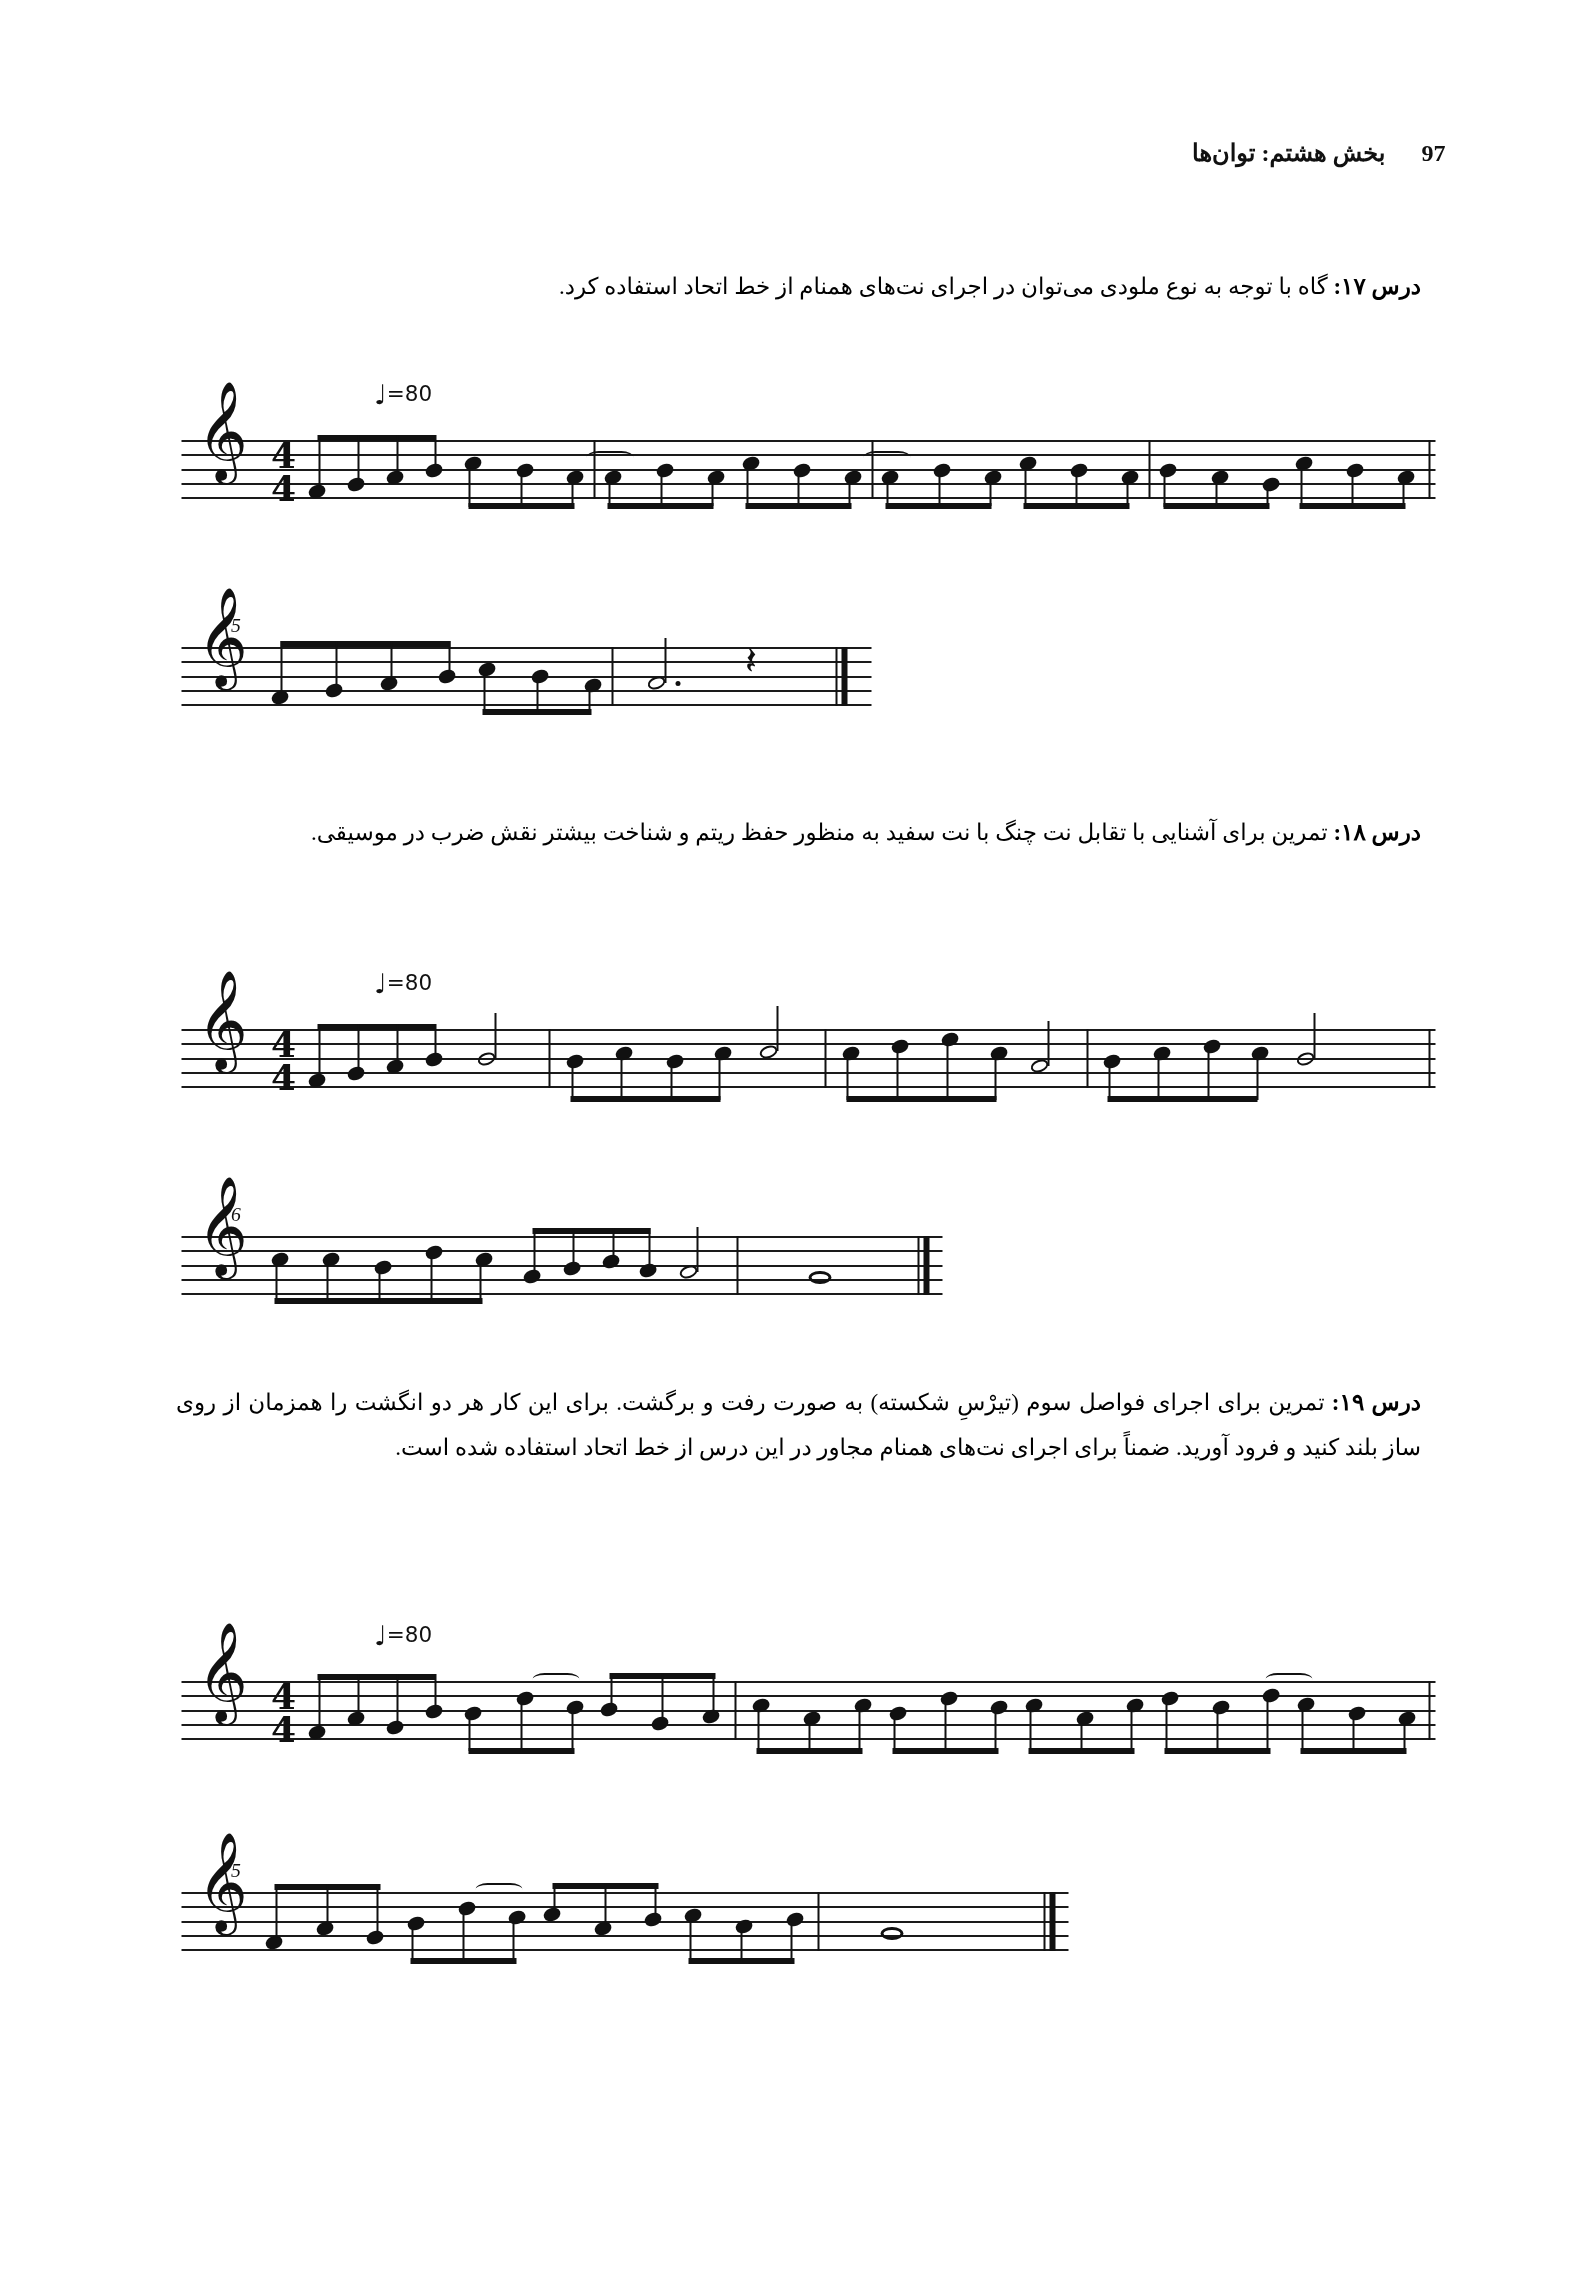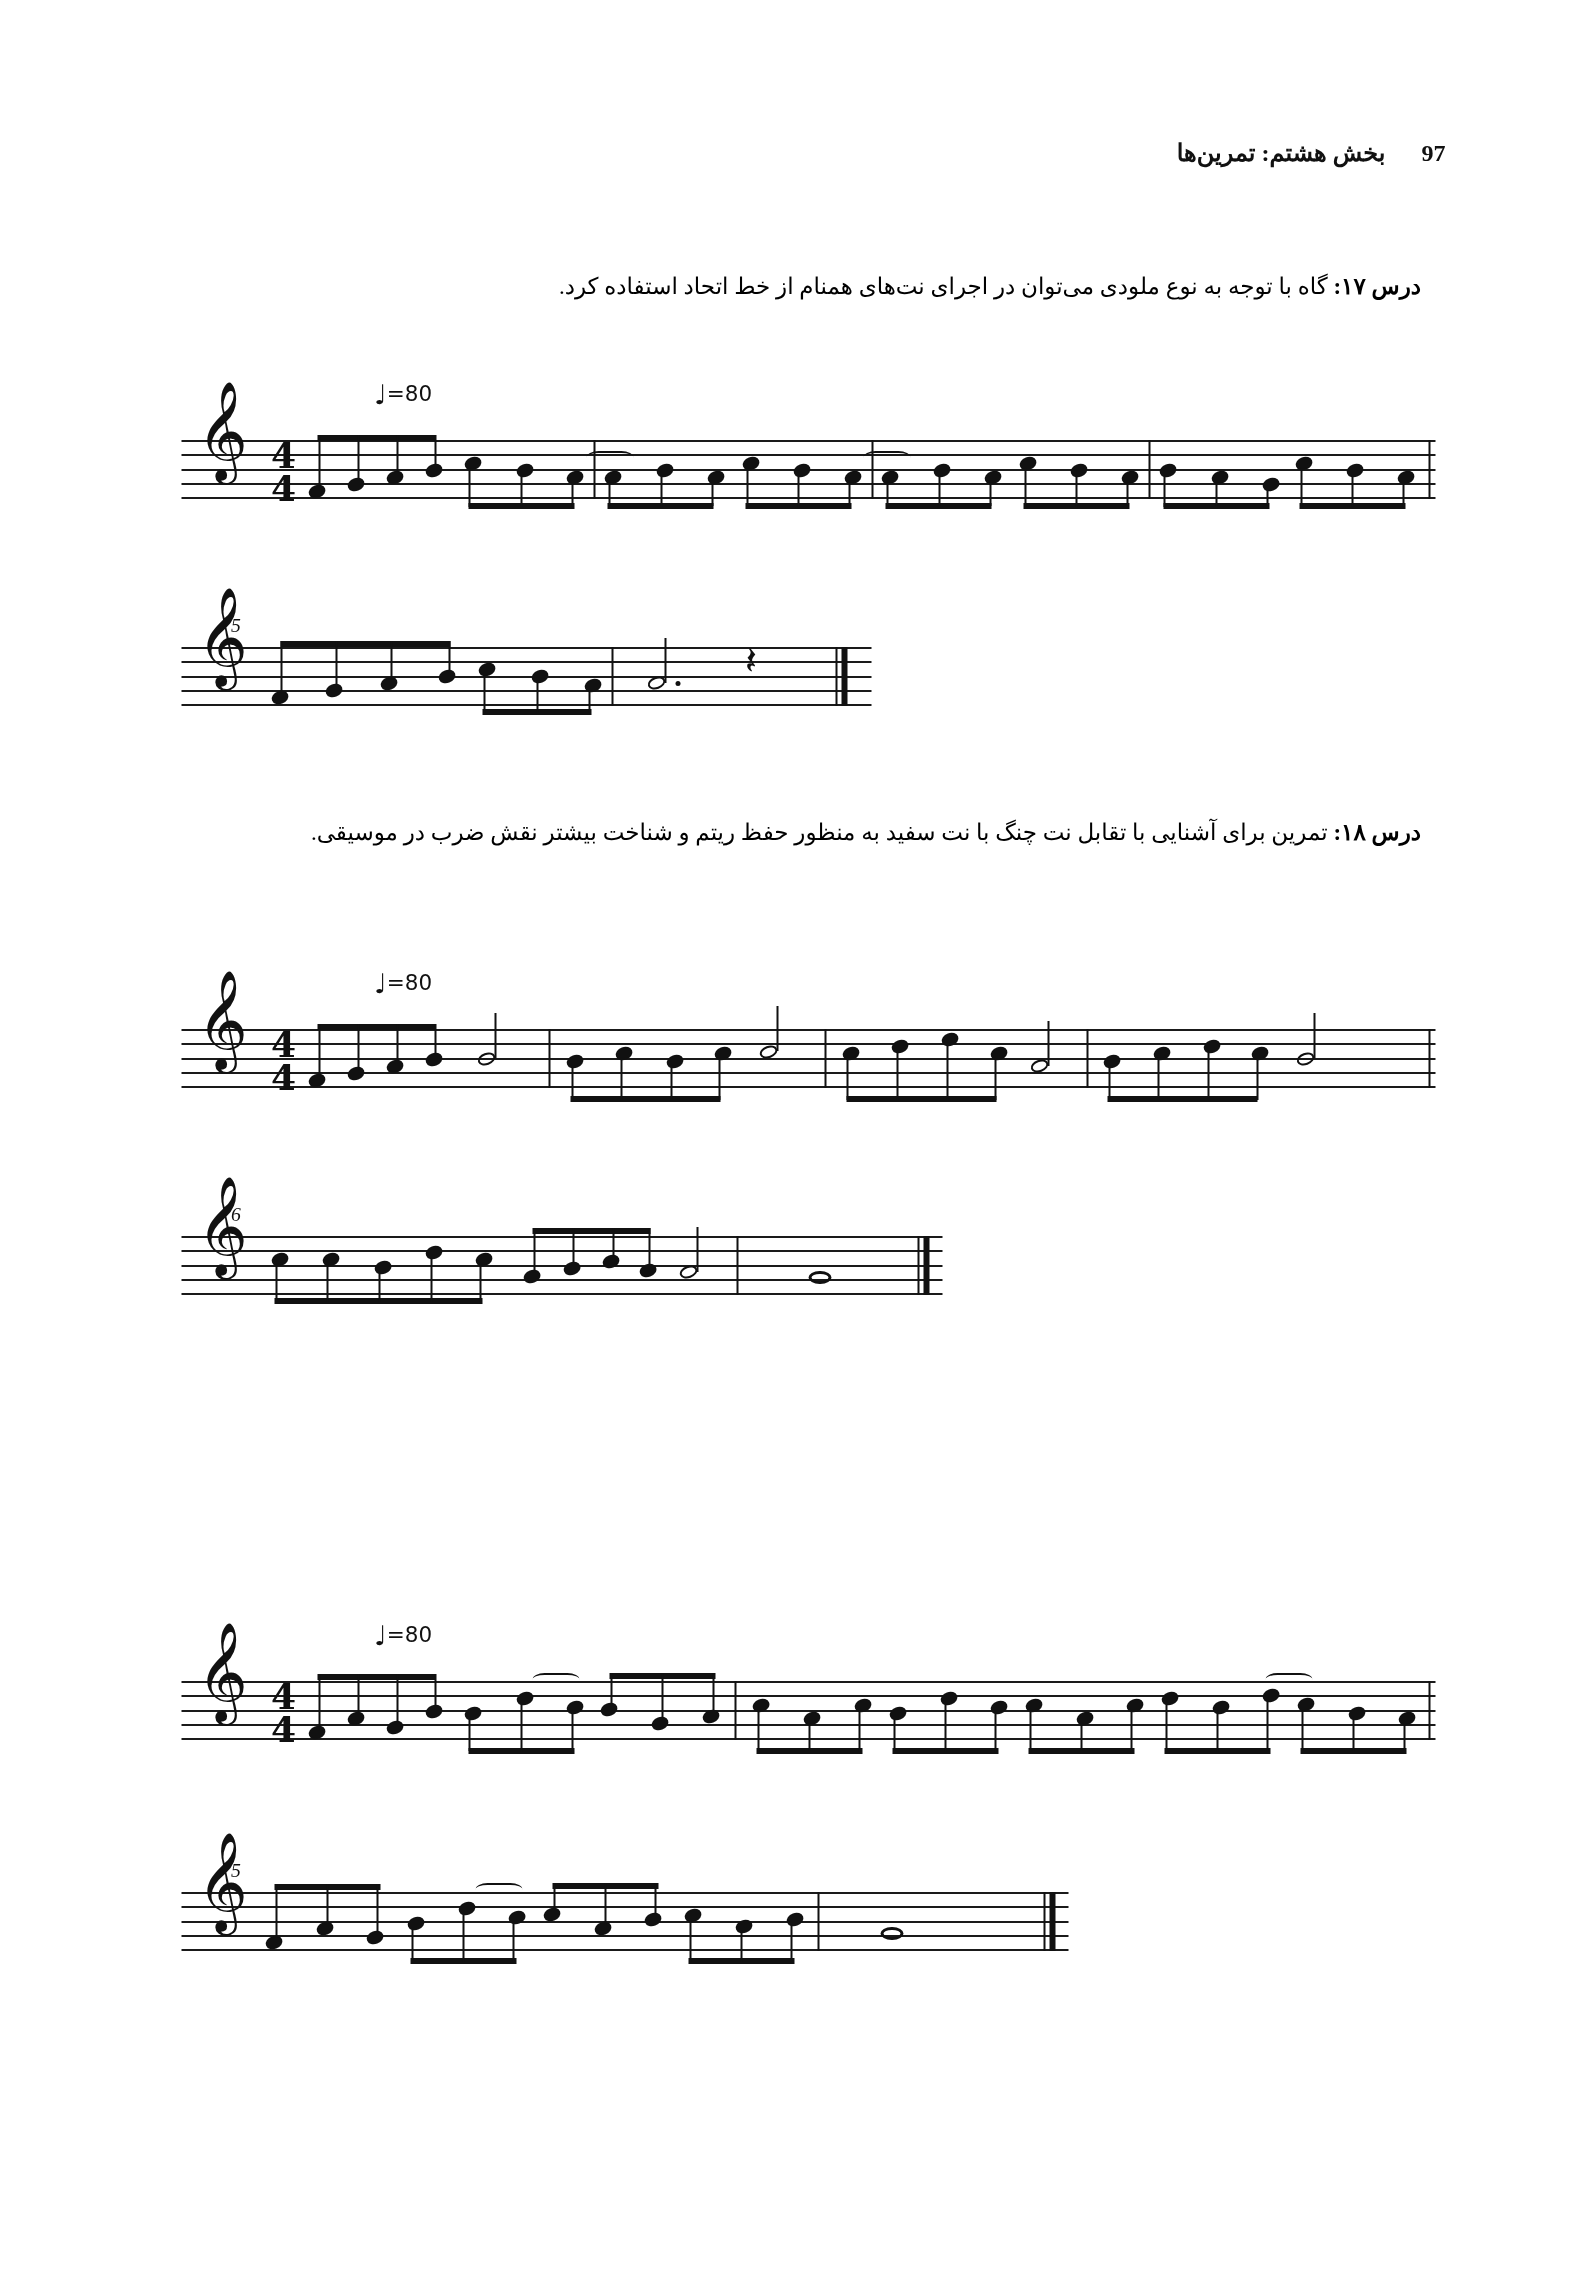--- a/index.html
+++ b/index.html
@@ -187,21 +187,21 @@
   }
 </style>
 </head>
 <body>
 
 <div class="page">
 
   <div class="header">
     <div class="header-inner">
       <span class="header-page">97</span>
-      <span class="header-title">بخش هشتم: تمرین‌ها</span>
+      <span class="header-title">بخش هشتم: توان‌ها</span>
     </div>
   </div>
 
   <div class="content">
 
     <div class="para" style="top:265px; right:49px; width:1245px;">
       <span class="lead">درس ۱۷:</span><span> گاه با توجه به نوع ملودی می‌توان در اجرای نت‌های همنام از خط اتحاد استفاده کرد.</span>
     </div>
 
     <div class="system" style="top:376px; left:54px; width:1254px; height:179px;">
@@ -469,20 +469,23 @@
       <div class="barline" style="left:555px; top:56px; height:59px;"></div>
 
       <div class="nh whole" style="left:627px; top:91px;"></div>
 
       <div class="endbar" style="left:736px; top:56px; height:59px;">
         <i></i>
         <i class="thick"></i>
       </div>
     </div>
 
+    <div class="para" style="top:1381px; right:49px; width:1245px;">
+      <span class="lead">درس ۱۹:</span><span> تمرین برای اجرای فواصل سوم (تیرْسِ شکسته) به صورت رفت و برگشت. برای این کار هر دو انگشت را همزمان از روی ساز بلند کنید و فرود آورید. ضمناً برای اجرای نت‌های همنام مجاور در این درس از خط اتحاد استفاده شده است.</span>
+    </div>
 
     <div class="system" style="top:1617px; left:54px; width:1254px; height:179px;">
 
       <div class="tempo" style="left:193px; top:0px;">
         <span class="qn">♩</span><span>=80</span>
       </div>
 
       <div class="staff" style="top:64px; width:1254px;">
         <div class="line"></div>
         <div class="line"></div>

